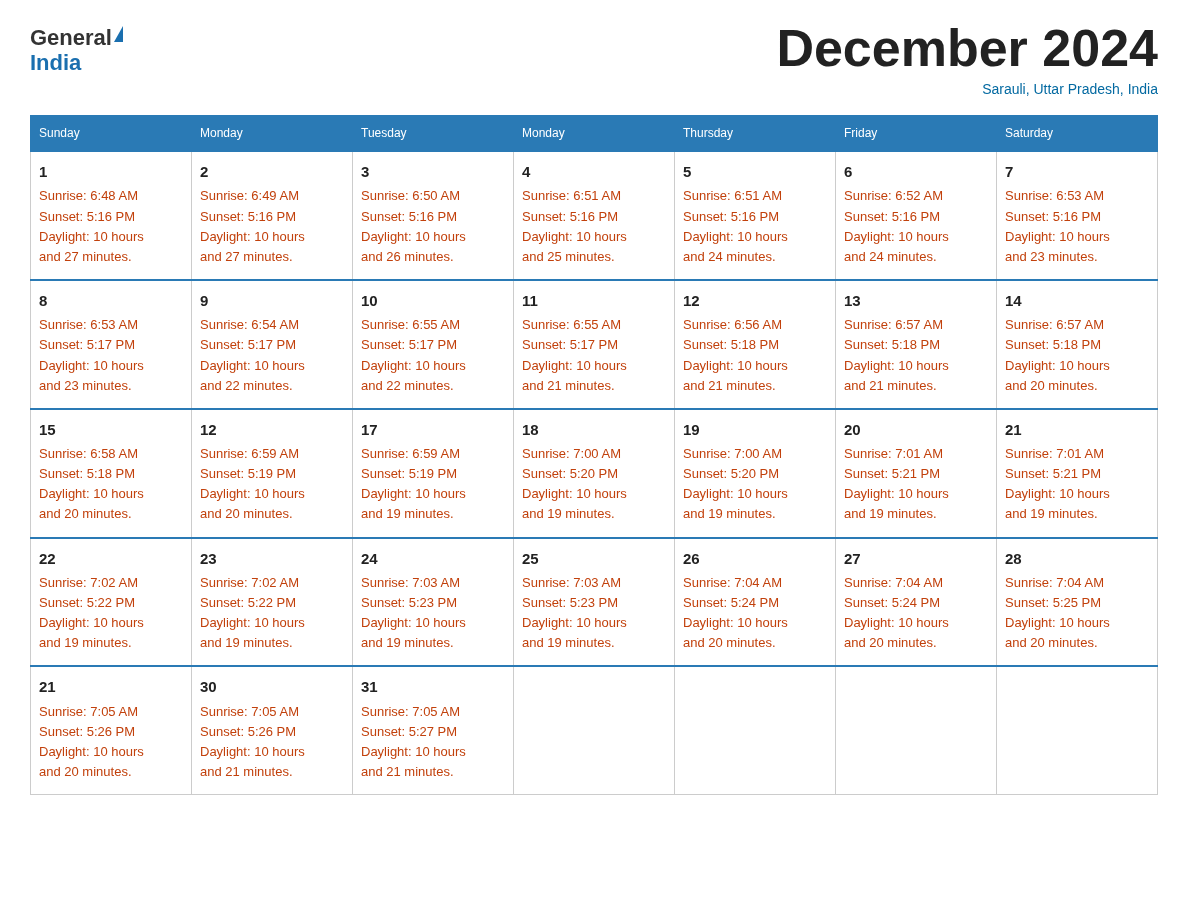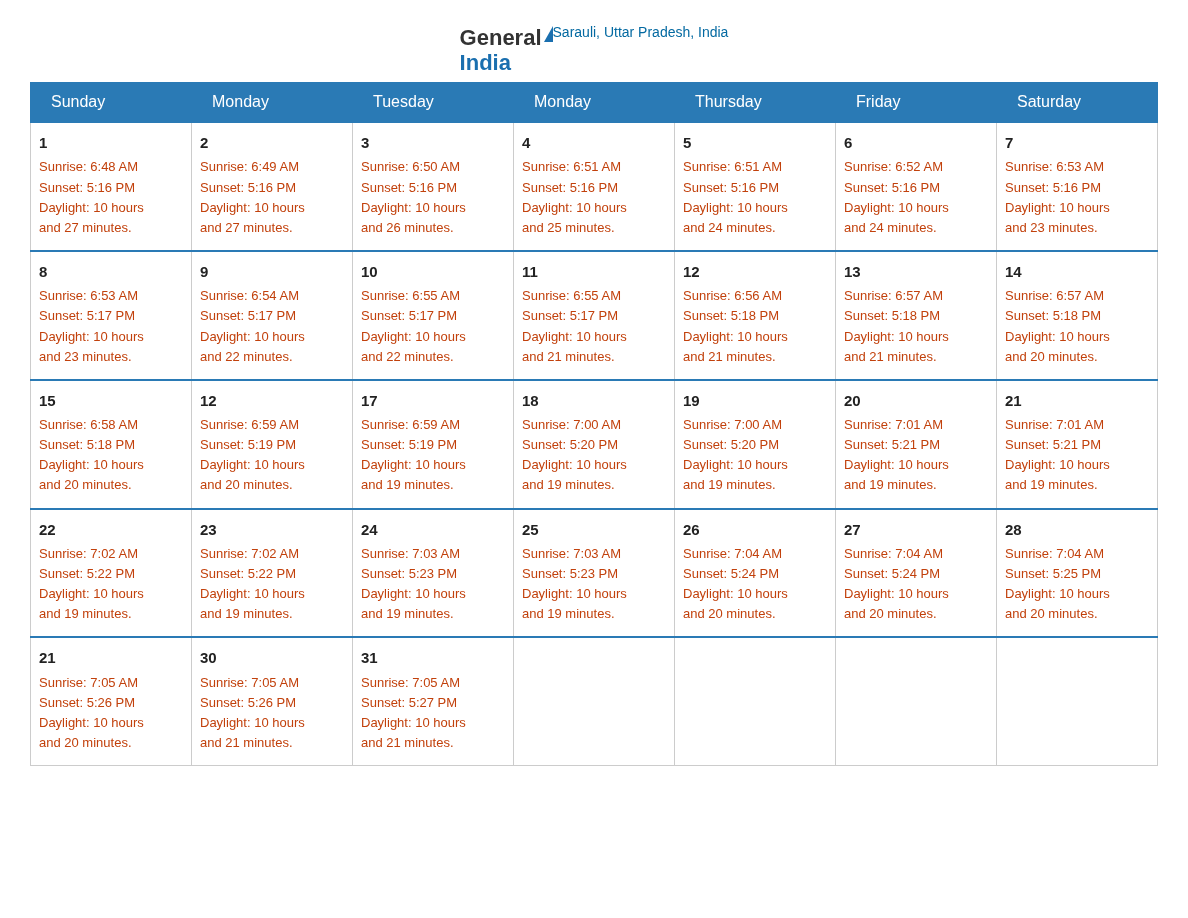--- a/index.html
+++ b/index.html
@@ -4,23 +4,23 @@
   <style>
     * { box-sizing: border-box; margin: 0; padding: 0; }
     body {
       font-family: Arial, sans-serif;
       background: #fff;
       padding: 20px 30px;
       color: #222;
     }
     .header {
       display: flex;
-      justify-content: center;
+      justify-content: space-between;
       align-items: flex-start;
-      margin-bottom: 6px;
+      margin-bottom: 18px;
     }
     .logo {
       display: flex;
       flex-direction: column;
       align-items: flex-start;
       padding-top: 6px;
     }
     .logo-text {
       font-size: 22px;
       font-weight: bold;
@@ -47,22 +47,22 @@
       margin-top: 4px;
     }
     table {
       width: 100%;
       border-collapse: collapse;
       table-layout: fixed;
     }
     thead tr th {
       background-color: #2a7ab5;
       color: #fff;
-      padding: 10px 20px;
-      font-size: 16px;
+      padding: 10px 8px;
+      font-size: 12px;
       font-weight: normal;
       text-align: left;
       border: 1px solid #2a7ab5;
     }
     tbody tr td {
       vertical-align: top;
       padding: 8px 8px 12px 8px;
       border: 1px solid #ccc;
       border-top: 2px solid #2a7ab5;
       font-size: 13px;
@@ -88,20 +88,21 @@
 
 <div class="header">
   <div class="logo">
     <div style="display:flex;align-items:center;">
       <span class="logo-text">General</span>
       <span style="display:inline-block;width:0;height:0;border-left:9px solid transparent;border-right:0px solid transparent;border-bottom:16px solid #1a6faf;margin-left:2px;position:relative;top:-4px;"></span>
     </div>
     <div class="logo-blue-line">India</div>
   </div>
   <div class="title-area">
+    <div class="month-title">December 2024</div>
     <div class="location-title">Sarauli, Uttar Pradesh, India</div>
   </div>
 </div>
 
 <table>
   <thead>
     <tr>
       <th>Sunday</th>
       <th>Monday</th>
       <th>Tuesday</th>

